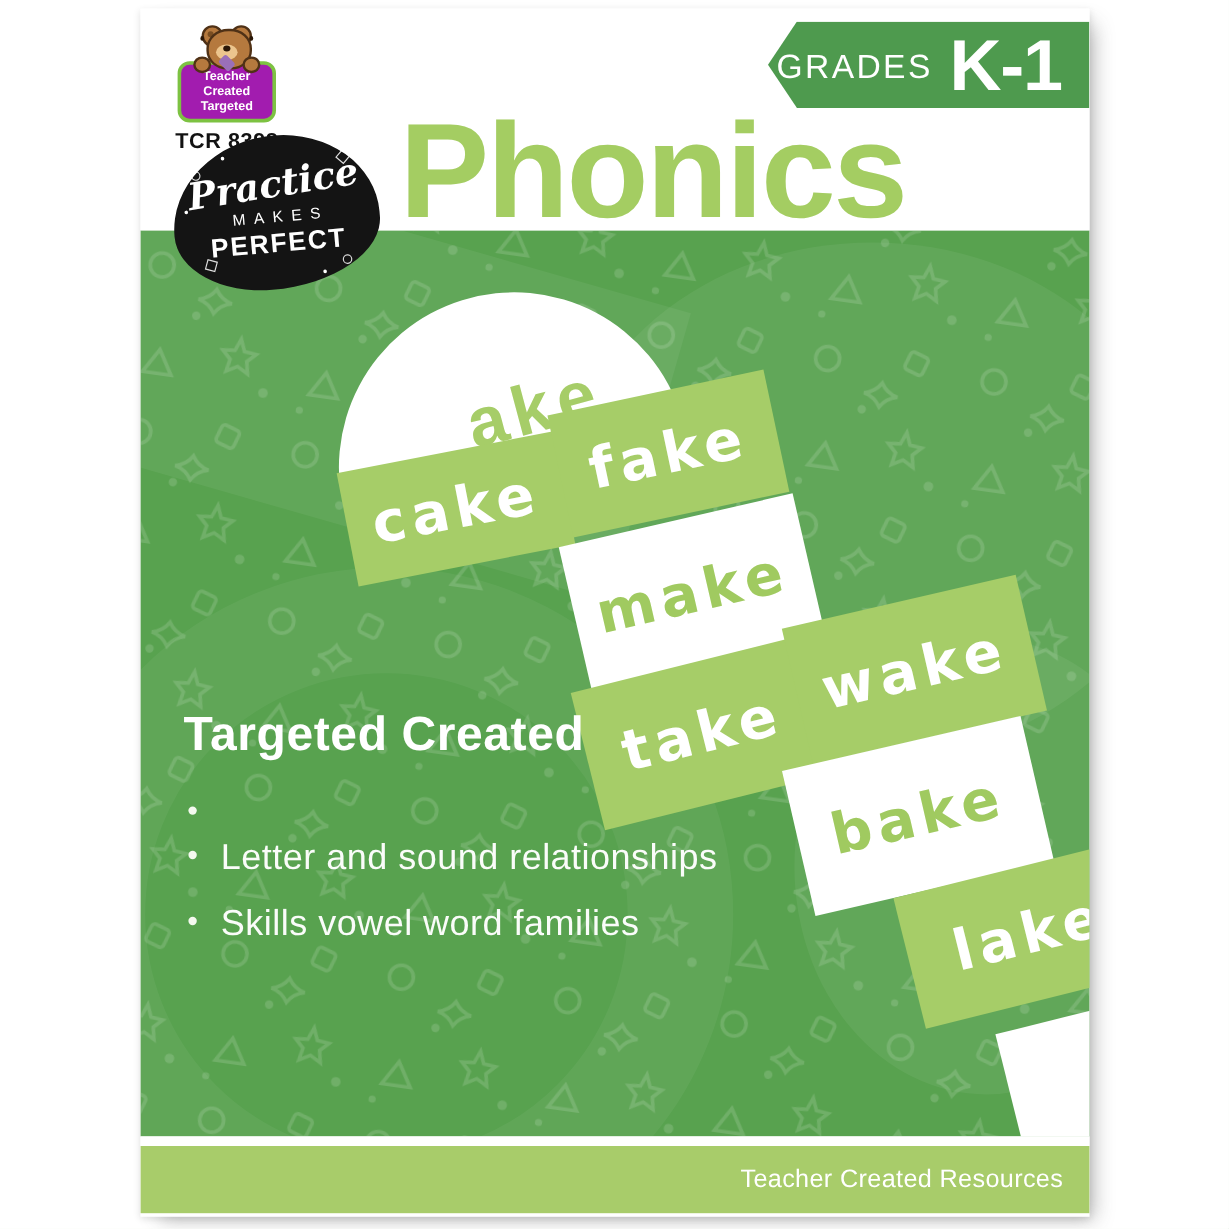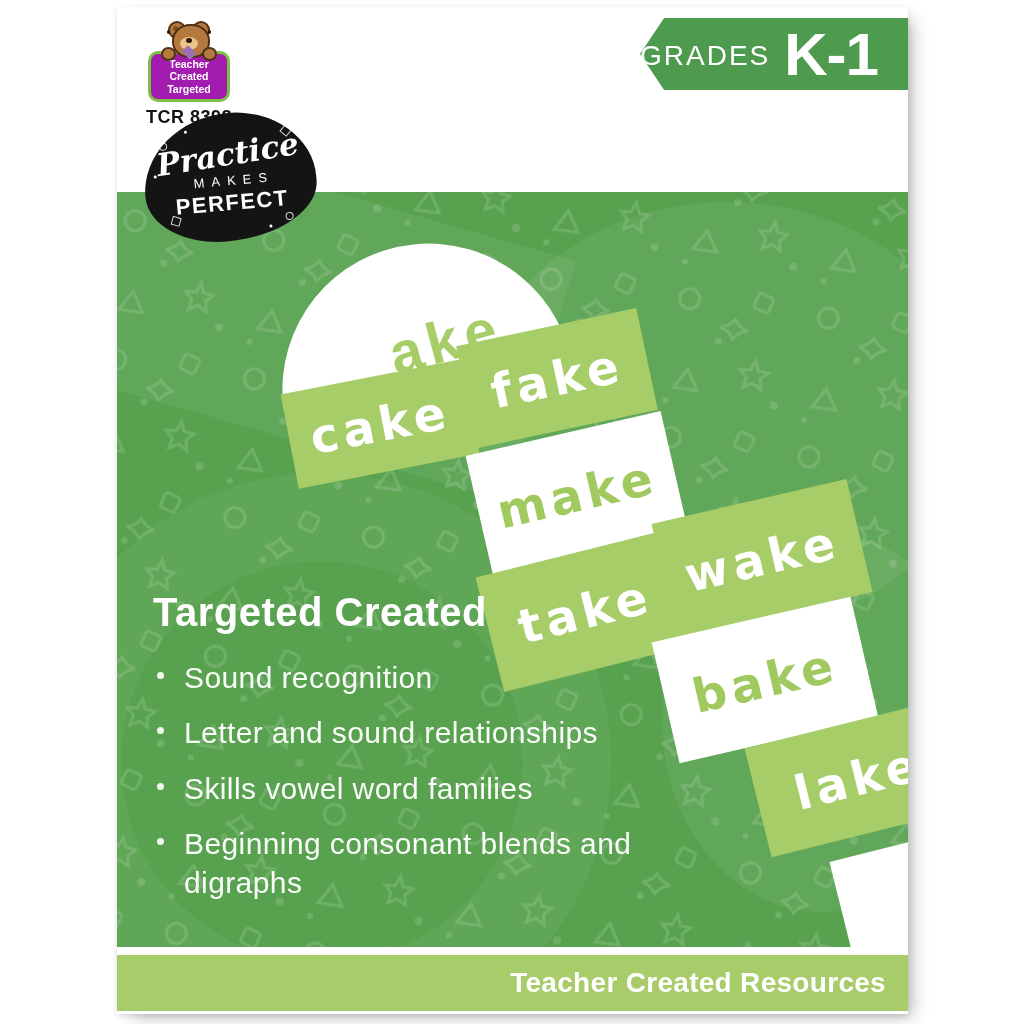--- a/index.html
+++ b/index.html
@@ -49,21 +49,21 @@
   .pmp .dot{position:absolute;width:3px;height:3px;background:#fff;border-radius:50%;border:none;}
   .pmp .p1{left:44px;top:14px}.pmp .p2{right:48px;bottom:10px}.pmp .p3{left:10px;top:56px}
 
   
   .title{position:absolute;left:216px;top:80px;font-size:112px;font-weight:700;letter-spacing:-2px;
          color:#a4cd62;line-height:1;z-index:3;}
 
   
   .grade-badge{position:absolute;right:0;top:11px;width:268px;height:72px;background:#4e9a4e;z-index:4;
                clip-path:polygon(0 50%, 9% 0, 100% 0, 100% 100%, 9% 100%);
-               display:flex;align-items:center;justify-content:flex-start;padding-right:16px;box-sizing:border-box;color:#fff;}
+               display:flex;align-items:center;justify-content:center;padding-right:16px;box-sizing:border-box;color:#fff;}
   .grade-badge .g-label{font-size:28px;letter-spacing:2px;font-weight:400;margin-right:14px;margin-top:4px;}
   .grade-badge .g-val{font-size:60px;font-weight:800;letter-spacing:-1px;}
 
   
   .green{position:absolute;left:0;top:185px;width:791px;height:755px;background:#58a24f;overflow:hidden;}
   .green svg.bgpat{position:absolute;left:0;top:0;z-index:0;}
 
   
   .dome{position:absolute;left:158px;top:52px;width:292px;height:150px;background:#ffffff;
         border-radius:150px 150px 0 0;transform:rotate(-6deg);z-index:2;
@@ -90,21 +90,21 @@
   .skills h2{margin:0 0 24px 0;font-size:40px;font-weight:700;letter-spacing:.5px;}
   .skills ul{list-style:none;margin:0;padding:0;}
   .skills li{display:flex;margin-bottom:17px;}
   .skills .b-dot{flex:0 0 auto;width:7px;height:7px;border-radius:50%;background:#f4f9ef;margin:13px 20px 0 4px;}
   .skills .b-text{font-size:30px;line-height:1.28;font-weight:400;letter-spacing:.4px;color:rgba(255,255,255,.97);max-width:500px;}
 
   
   .gap{position:absolute;left:0;top:940px;width:791px;height:8px;background:#ffffff;}
   .footer-bar{position:absolute;left:0;top:948px;width:791px;height:56px;background:#a8cc6a;
               display:flex;align-items:center;justify-content:flex-end;padding-right:22px;box-sizing:border-box;}
-  .footer-bar span{color:#ffffff;font-size:28px;font-weight:700;letter-spacing:.3px;}
+  .footer-bar span{color:#ffffff;font-size:21px;font-weight:400;letter-spacing:.3px;}
 </style>
 </head>
 <body>
 
 <div class="stage">
   <div class="book">
 
     <div class="top-band">
 
       <div class="tcr-logo">
@@ -125,20 +125,21 @@
             <span class="paw r"></span>
         </div>
         <div class="tcr-sign">
           <div>Teacher</div>
           <div>Created</div>
           <div>Targeted</div>
         </div>
         <div class="tcr-code">TCR 8398</div>
       </div>
 
+      <div class="title">Phonics</div>
 
       <div class="grade-badge">
         <span class="g-label">GRADES</span>
         <span class="g-val">K-1</span>
       </div>
     </div>
 
     <div class="pmp">
       <span class="doodle d1"></span>
       <span class="doodle d2"></span>
@@ -191,34 +192,29 @@
       <div class="tile t-green tile-wake">wake</div>
       <div class="tile t-white tile-bake">bake</div>
       <div class="tile t-green tile-lake">lake</div>
       <div class="tile t-white tile-next"></div>
 
       <div class="skills">
         <h2>Targeted Created</h2>
         <ul>
           <li>
               <span class="b-dot"></span>
-              <span class="b-text">Sound recognition</span>
             </li>
           <li>
               <span class="b-dot"></span>
               <span class="b-text">Letter and sound relationships</span>
             </li>
           <li>
               <span class="b-dot"></span>
               <span class="b-text">Skills vowel word families</span>
             </li>
-          <li>
-              <span class="b-dot"></span>
-              <span class="b-text">Beginning consonant blends and digraphs</span>
-            </li>
 
         </ul>
       </div>
     </div>
 
     <div class="gap"></div>
     <div class="footer-bar">
       <span>Teacher Created Resources</span>
     </div>
 

